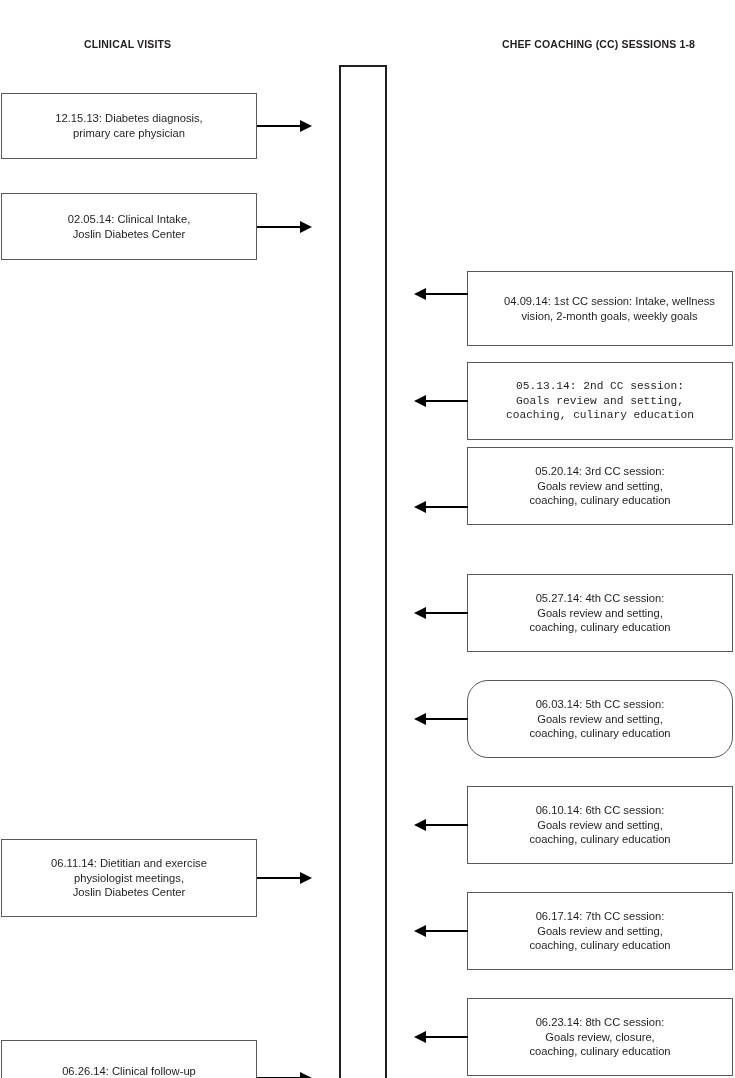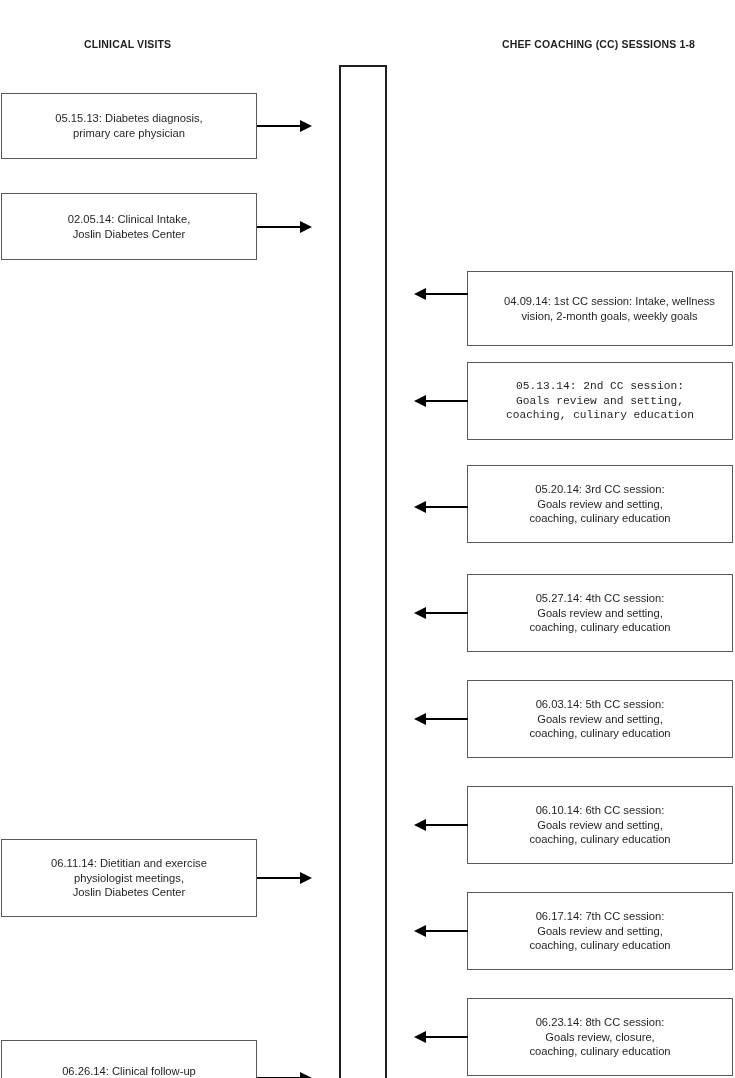--- a/index.html
+++ b/index.html
@@ -110,21 +110,21 @@
   <div class="col-header" id="header-clinical">CLINICAL VISITS</div>
 
   <div class="col-header" id="header-coaching">CHEF COACHING (CC) SESSIONS 1-8</div>
 
   <div id="timeline-bar"></div>
 
   <div id="left-column"></div>
   <div id="right-column"></div>
 
 <div class="event-box left-box" style="top: 54px; height: 66px;">
-      <span class="box-text">05.15.13: Diabetes diagnosis,
+      <span class="box-text">12.15.13: Diabetes diagnosis,
 primary care physician</span>
     </div>
     <div class="connector arrow-right" style="top: 81px;">
       <div class="shaft"></div>
       <div class="head"></div>
     </div>
     <div class="event-box left-box" style="top: 154px; height: 67px;">
       <span class="box-text">02.05.14: Clinical Intake,
 Joslin Diabetes Center</span>
     </div>
@@ -159,39 +159,39 @@
     </div>
     <div class="event-box right-box" style="top: 323px; height: 78px; font-family: Liberation Mono, monospace;">
       <span class="box-text">05.13.14: 2nd CC session:
 Goals review and setting,
 coaching, culinary education</span>
     </div>
     <div class="connector arrow-left" style="top: 356px;">
       <div class="shaft"></div>
       <div class="head"></div>
     </div>
-    <div class="event-box right-box" style="top: 426px; height: 78px;">
+    <div class="event-box right-box" style="top: 408px; height: 78px;">
       <span class="box-text">05.20.14: 3rd CC session:
 Goals review and setting,
 coaching, culinary education</span>
     </div>
     <div class="connector arrow-left" style="top: 462px;">
       <div class="shaft"></div>
       <div class="head"></div>
     </div>
     <div class="event-box right-box" style="top: 535px; height: 78px;">
       <span class="box-text">05.27.14: 4th CC session:
 Goals review and setting,
 coaching, culinary education</span>
     </div>
     <div class="connector arrow-left" style="top: 568px;">
       <div class="shaft"></div>
       <div class="head"></div>
     </div>
-    <div class="event-box right-box" style="top: 641px; height: 78px;">
+    <div class="event-box right-box" style="top: 641px; height: 78px; border-radius: 21px;">
       <span class="box-text">06.03.14: 5th CC session:
 Goals review and setting,
 coaching, culinary education</span>
     </div>
     <div class="connector arrow-left" style="top: 674px;">
       <div class="shaft"></div>
       <div class="head"></div>
     </div>
     <div class="event-box right-box" style="top: 747px; height: 78px;">
       <span class="box-text">06.10.14: 6th  CC session:

